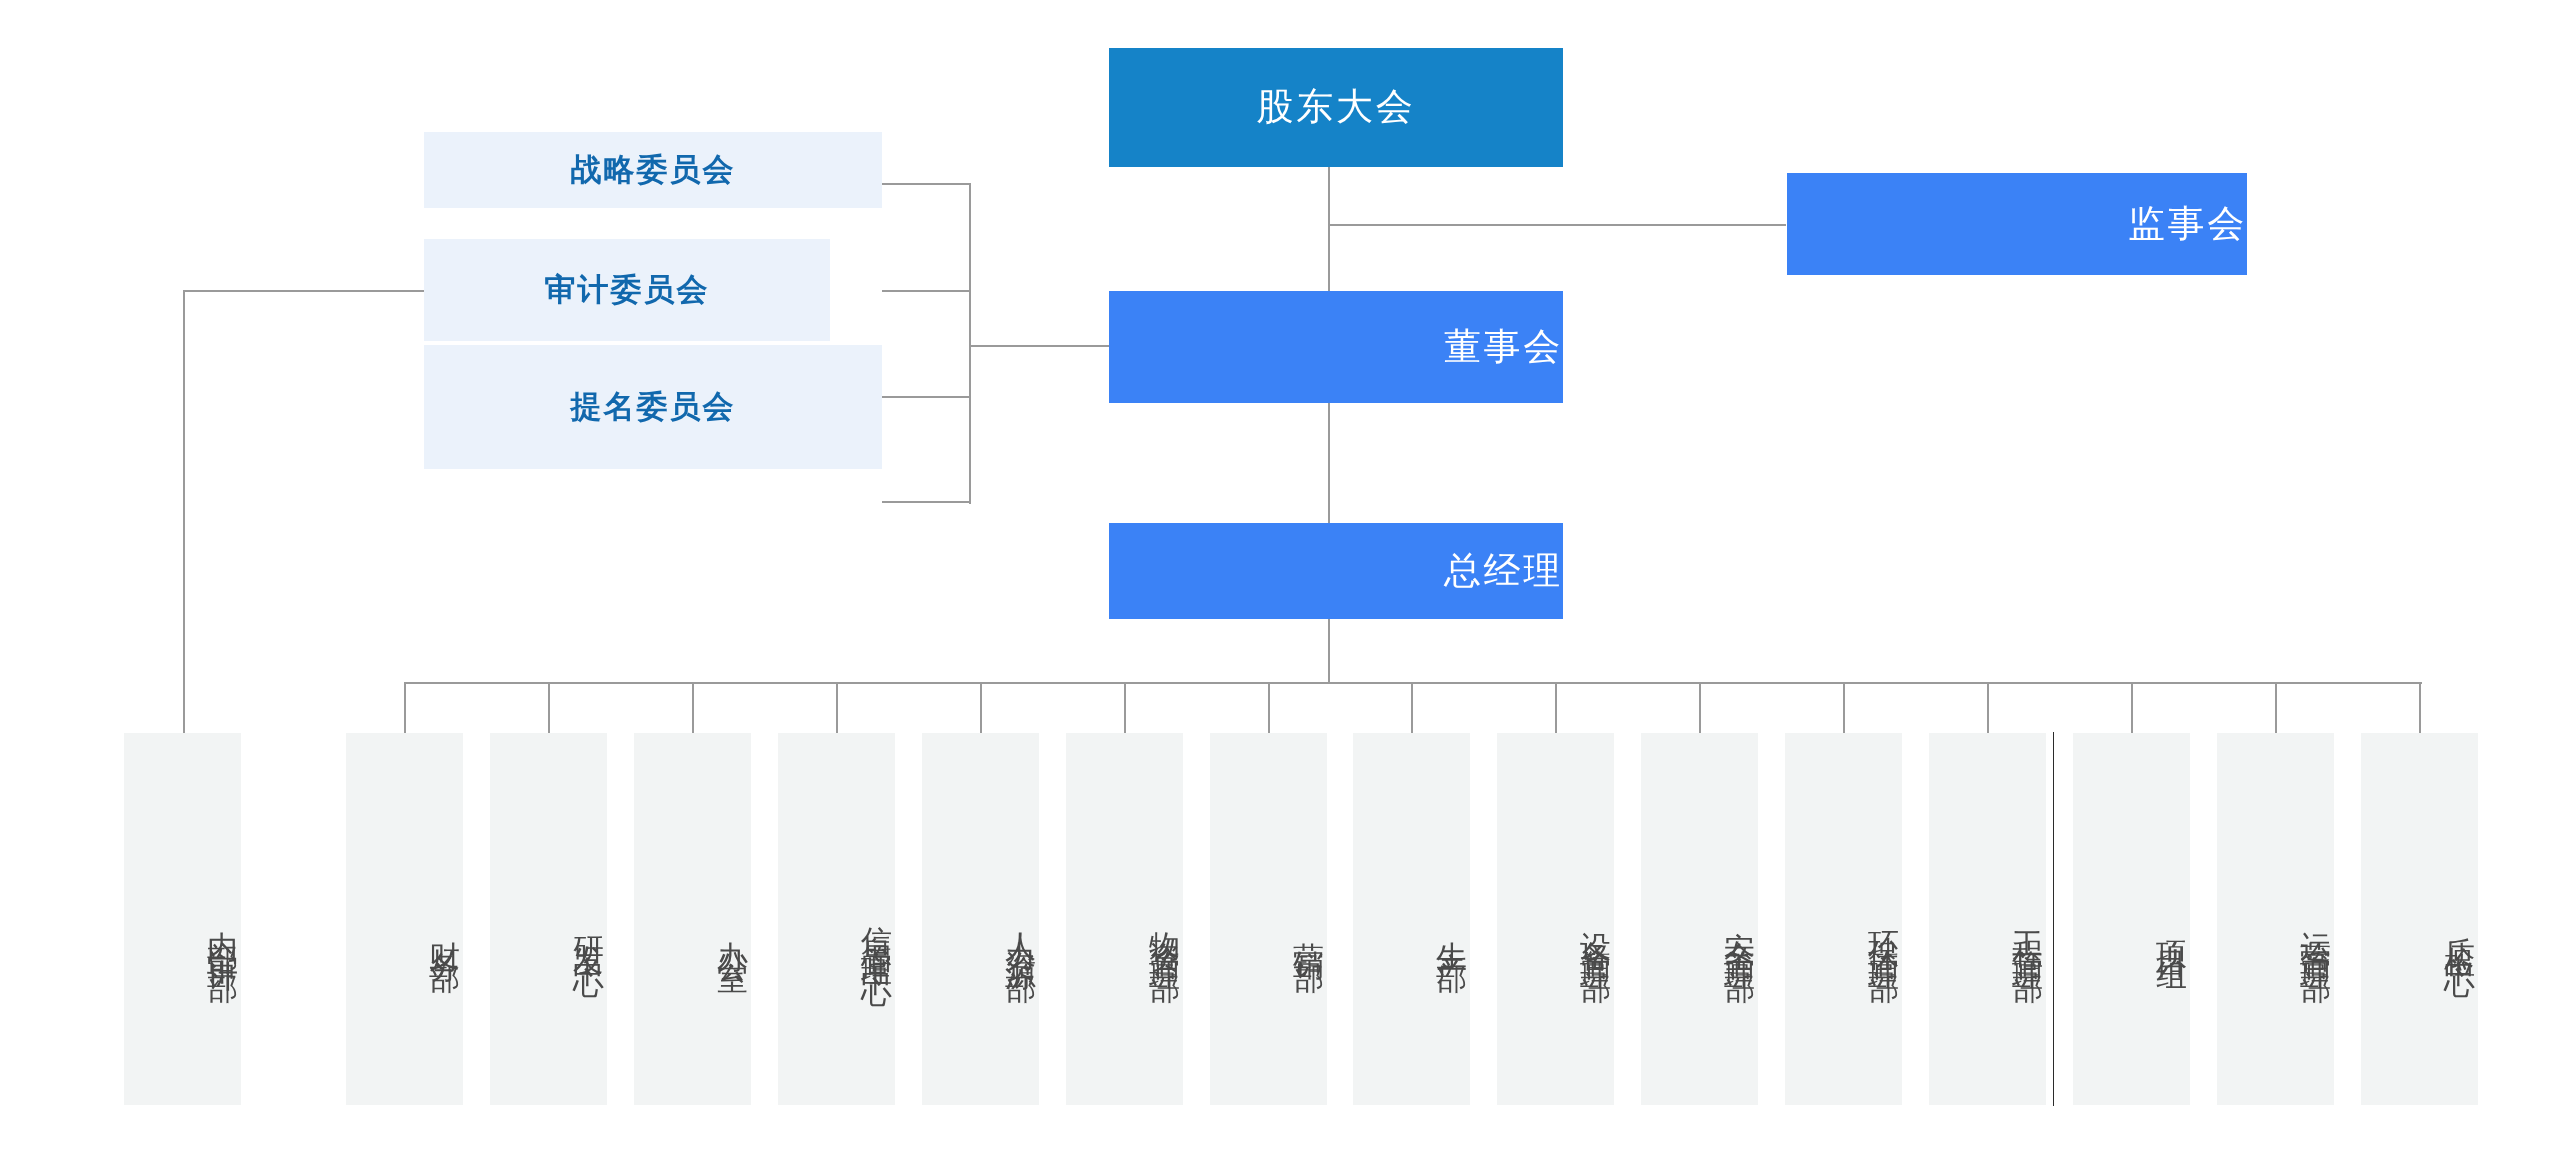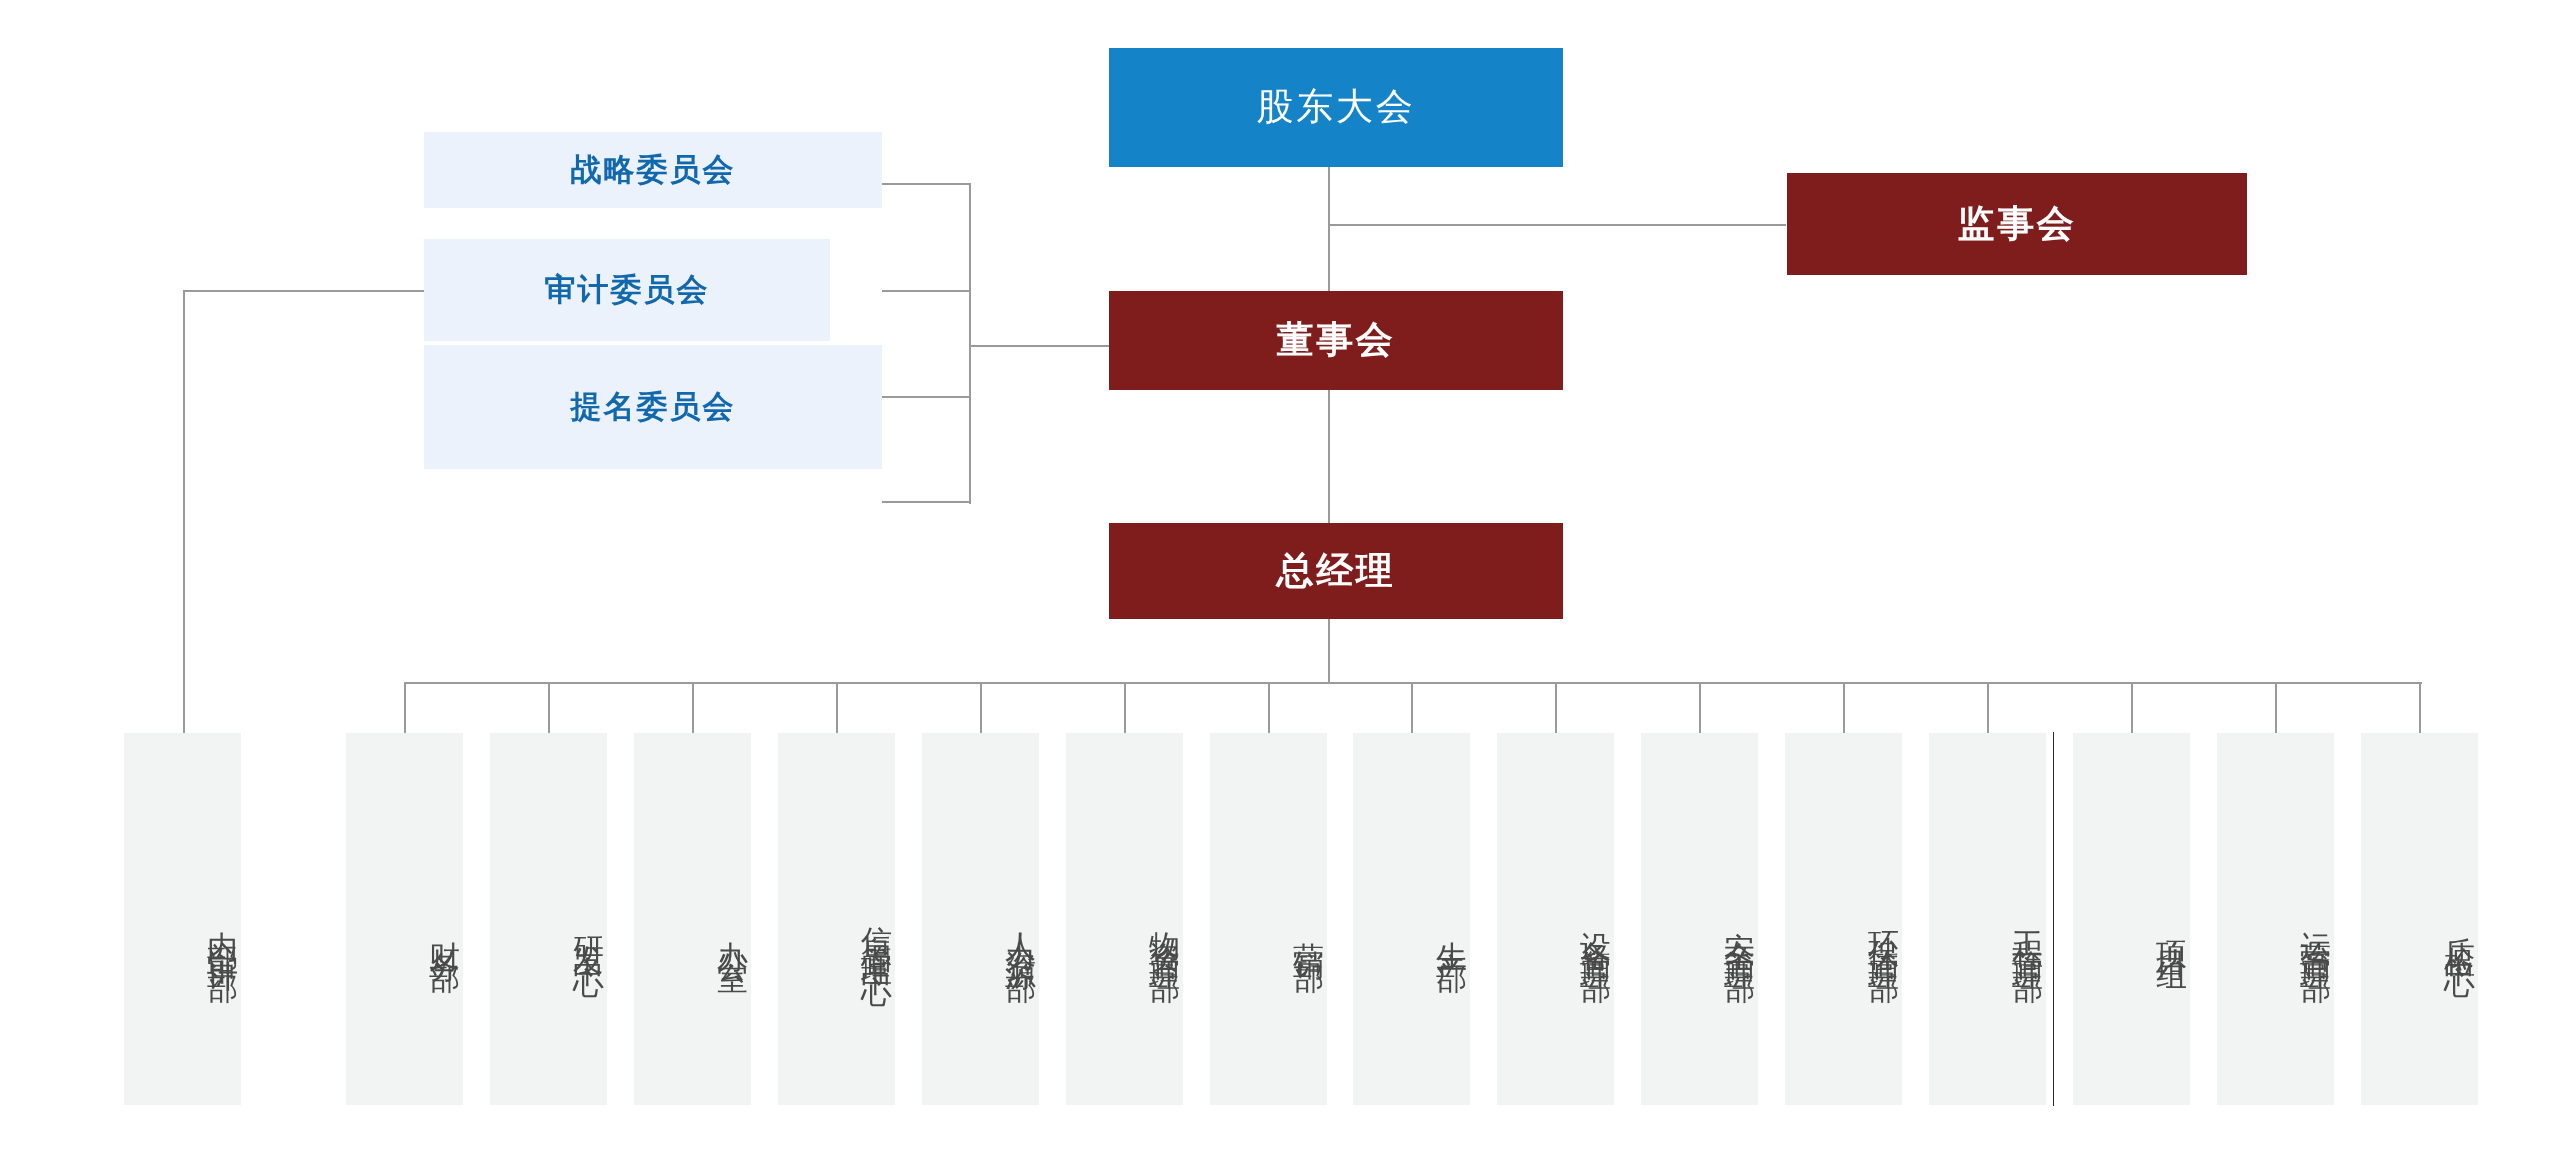--- a/index.html
+++ b/index.html
@@ -32,25 +32,26 @@
 
   
   .node--primary {
     background: #1583c8;
     color: #ffffff;
     font-size: 37px;
     font-weight: 500;
     letter-spacing: 2.7px;
   }
   .node--secondary {
-    background: #7f1d1d;
+    background: #3b82f6;
     color: #ffffff;
     font-size: 37px;
-    font-weight: 700;
+    font-weight: 400;
     letter-spacing: 2.7px;
+    justify-content: flex-end;
   }
   .node--committee {
     background: #ebf2fb;
     color: #1168ad;
     font-size: 31px;
     font-weight: 700;
     letter-spacing: 2px;
   }
   .node--dept {
     background: #f2f4f4;
@@ -119,21 +120,21 @@
   <div class="line line--dark" style="left:2053px; top:732px; height:374px;"></div>
 
   <div class="node node--primary" style="left:1109px; top:48px; width:454px; height:119px;">
     <span>股东大会</span>
   </div>
 
   <div class="node node--secondary" style="left:1787px; top:173px; width:460px; height:102px;">
     <span>监事会</span>
   </div>
 
-  <div class="node node--secondary" style="left:1109px; top:291px; width:454px; height:99px;">
+  <div class="node node--secondary" style="left:1109px; top:291px; width:454px; height:112px;">
     <span>董事会</span>
   </div>
 
   <div class="node node--secondary" style="left:1109px; top:523px; width:454px; height:96px;">
     <span>总经理</span>
   </div>
 
   <div class="node node--committee" style="left:424px; top:132px; width:458px; height:76px;">
     <span>战略委员会</span>
   </div>

